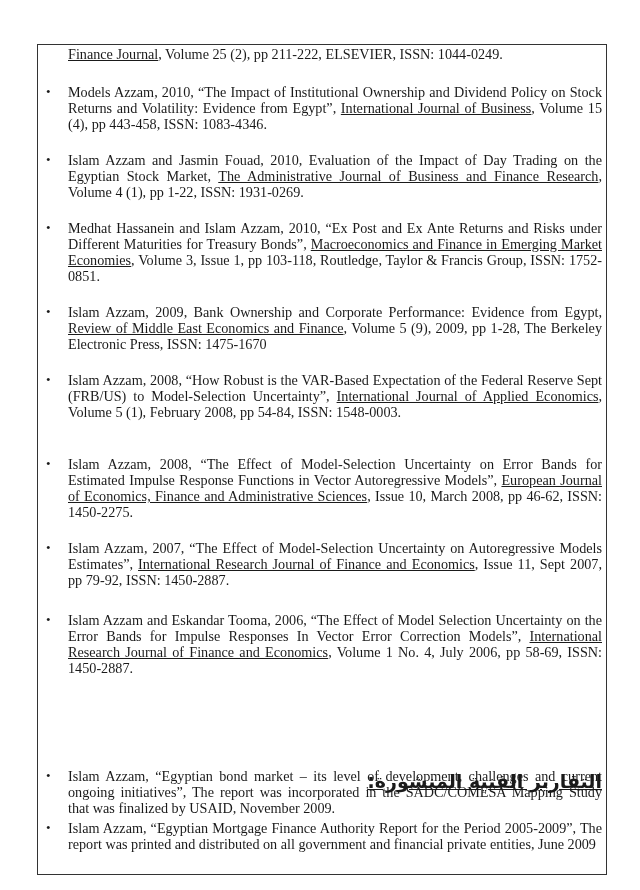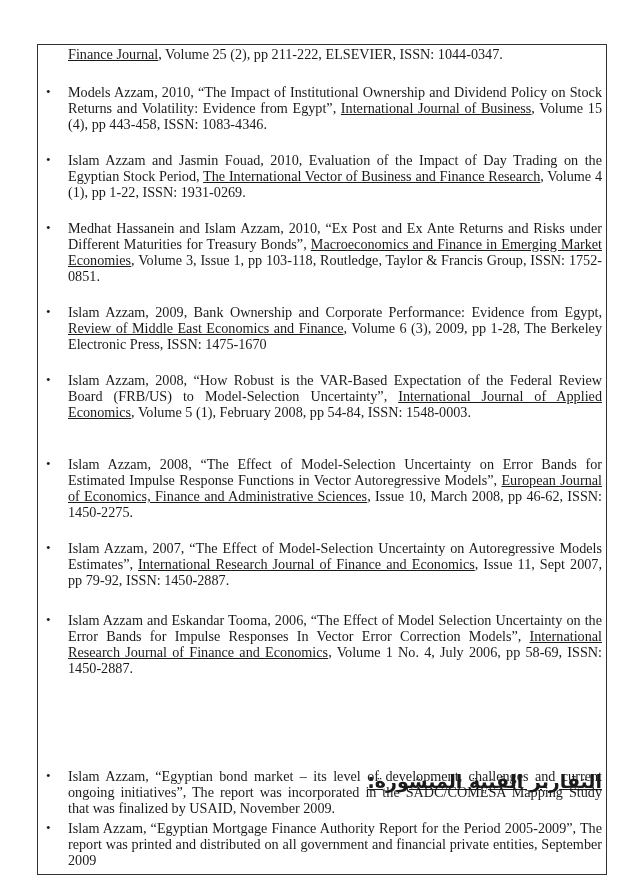--- a/index.html
+++ b/index.html
@@ -15,27 +15,27 @@
   .heading { position:absolute; right:38px; top:770px; font-size:19px;
              font-weight:bold; text-decoration:underline; direction:rtl;
              font-family:"DejaVu Sans", sans-serif; }
 </style>
 </head>
 <body>
 
 <div class="box"></div>
 
 <div id="pubs">
-    <div class="entry" style="top: 46px;"><span class="u">Finance Journal</span><span>, Volume 25 (2), pp 211-222, </span><span class="i">ELSEVIER</span><span>, ISSN: 1044-0347.</span></div>
+    <div class="entry" style="top: 46px;"><span class="u">Finance Journal</span><span>, Volume 25 (2), pp 211-222, </span><span class="i">ELSEVIER</span><span>, ISSN: 1044-0249.</span></div>
     <div class="entry" style="top: 84px;"><span class="bullet">•</span><span>Models Azzam, 2010, “The Impact of Institutional Ownership and Dividend Policy on Stock Returns and Volatility: Evidence from Egypt”, </span><span class="u">International Journal of Business</span><span>, Volume 15 (4), pp 443-458, ISSN: 1083-4346.</span></div>
-    <div class="entry" style="top: 152px;"><span class="bullet">•</span><span>Islam Azzam and Jasmin Fouad, 2010, Evaluation of the Impact of Day Trading on the Egyptian Stock Period, </span><span class="u">The International Vector of Business and Finance Research</span><span>, Volume 4 (1), pp 1-22, ISSN: 1931-0269.</span></div>
+    <div class="entry" style="top: 152px;"><span class="bullet">•</span><span>Islam Azzam and Jasmin Fouad, 2010, Evaluation of the Impact of Day Trading on the Egyptian Stock Market, </span><span class="u">The Administrative Journal of Business and Finance Research</span><span>, Volume 4 (1), pp 1-22, ISSN: 1931-0269.</span></div>
     <div class="entry" style="top: 220px;"><span class="bullet">•</span><span>Medhat Hassanein and Islam Azzam, 2010, “Ex Post and Ex Ante Returns and Risks under Different Maturities for Treasury Bonds”, </span><span class="u">Macroeconomics and Finance in Emerging Market Economies</span><span>, Volume 3, Issue 1, pp 103-118, </span><span class="i">Routledge, Taylor &amp; Francis Group</span><span>,  ISSN: 1752-0851.</span></div>
-    <div class="entry" style="top: 304px;"><span class="bullet">•</span><span>Islam Azzam, 2009, Bank Ownership and Corporate Performance: Evidence from Egypt,  </span><span class="u">Review of Middle East Economics and Finance</span><span>, Volume 6 (3), 2009, pp 1-28, </span><span class="i">The Berkeley Electronic Press</span><span>, ISSN: 1475-1670</span></div>
-    <div class="entry" style="top: 372px;"><span class="bullet">•</span><span>Islam Azzam, 2008, “How Robust is the VAR-Based Expectation of the Federal Review Board (FRB/US) to Model-Selection Uncertainty”, </span><span class="u">International Journal of Applied Economics</span><span>,  Volume 5 (1), February 2008, pp 54-84, ISSN: 1548-0003.</span></div>
+    <div class="entry" style="top: 304px;"><span class="bullet">•</span><span>Islam Azzam, 2009, Bank Ownership and Corporate Performance: Evidence from Egypt,  </span><span class="u">Review of Middle East Economics and Finance</span><span>, Volume 5 (9), 2009, pp 1-28, </span><span class="i">The Berkeley Electronic Press</span><span>, ISSN: 1475-1670</span></div>
+    <div class="entry" style="top: 372px;"><span class="bullet">•</span><span>Islam Azzam, 2008, “How Robust is the VAR-Based Expectation of the Federal Reserve Sept (FRB/US) to Model-Selection Uncertainty”, </span><span class="u">International Journal of Applied Economics</span><span>,  Volume 5 (1), February 2008, pp 54-84, ISSN: 1548-0003.</span></div>
     <div class="entry" style="top: 456px;"><span class="bullet">•</span><span>Islam Azzam, 2008, “The Effect of Model-Selection Uncertainty on Error Bands for Estimated Impulse Response Functions in Vector Autoregressive Models”, </span><span class="u">European Journal of Economics, Finance and Administrative Sciences</span><span>, Issue 10, March 2008, pp 46-62, ISSN: 1450-2275.</span></div>
     <div class="entry" style="top: 540px;"><span class="bullet">•</span><span>Islam Azzam, 2007, “The Effect of Model-Selection Uncertainty on Autoregressive Models Estimates”, </span><span class="u">International Research Journal of Finance and Economics</span><span>, Issue 11, Sept 2007, pp 79-92, ISSN: 1450-2887.</span></div>
     <div class="entry" style="top: 612px;"><span class="bullet">•</span><span>Islam Azzam and Eskandar Tooma, 2006, “The Effect of Model Selection Uncertainty on the Error Bands for Impulse Responses In Vector Error Correction Models”, </span><span class="u">International Research Journal of Finance and Economics</span><span>, Volume 1 No. 4, July 2006, pp 58-69, ISSN: 1450-2887.</span></div>
   </div>
 <div class="heading">التقارير الفنية المنشورة:</div>
 <div id="reps">
     <div class="entry" style="top: 768px;"><span class="bullet">•</span><span>Islam Azzam, “Egyptian bond market – its level of development, challenges and current ongoing initiatives”, The report was incorporated in the SADC/COMESA Mapping Study that was finalized by USAID, November 2009.</span></div>
-    <div class="entry" style="top: 820px;"><span class="bullet">•</span><span>Islam Azzam, “Egyptian Mortgage Finance Authority Report for the Period 2005-2009”, The report was printed and distributed on all government and financial private entities, September 2009</span></div>
+    <div class="entry" style="top: 820px;"><span class="bullet">•</span><span>Islam Azzam, “Egyptian Mortgage Finance Authority Report for the Period 2005-2009”, The report was printed and distributed on all government and financial private entities, June 2009</span></div>
   </div>
 
 </body></html>

